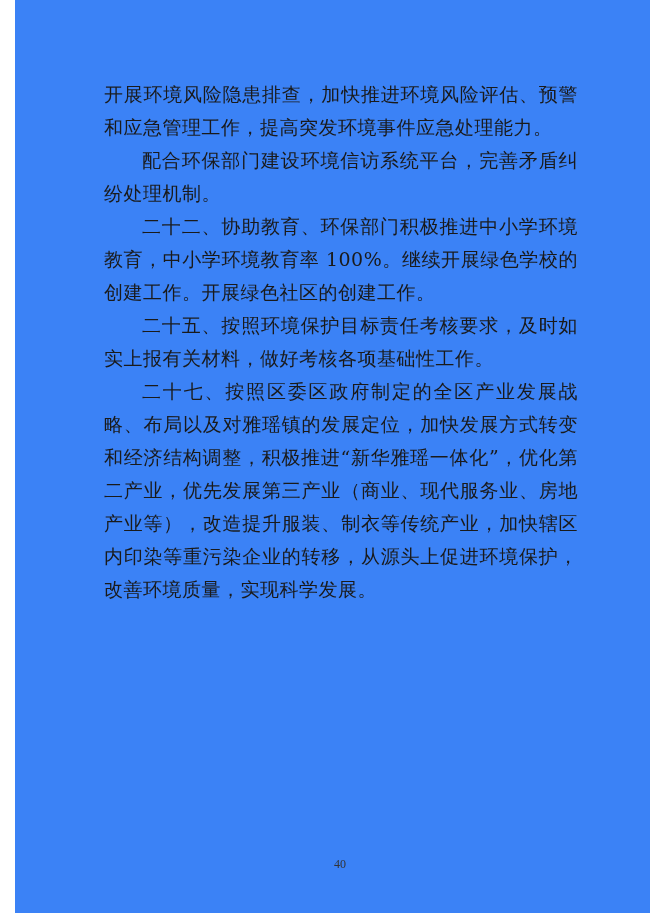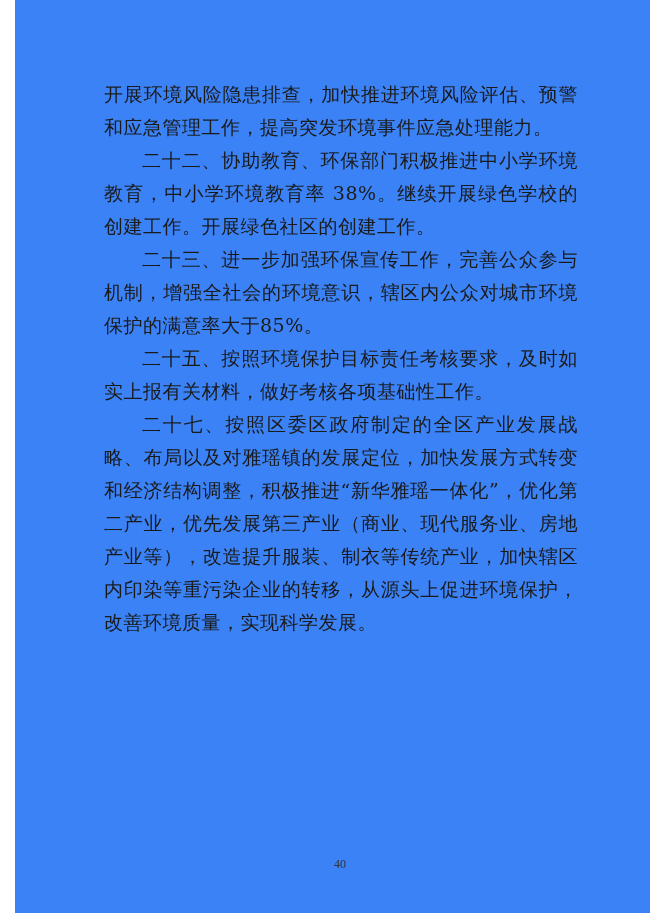--- a/index.html
+++ b/index.html
@@ -21,19 +21,19 @@
     position: absolute; left: 0; width: 650px; top: 857px; text-align: center;
     font-family: "Liberation Serif", "DejaVu Serif", serif; font-size: 12px; color: #333;
   }
 </style>
 </head>
 <body>
 
 <div class="page">
   <div class="content">
     <p class="para noindent">开展环境风险隐患排查，加快推进环境风险评估、预警和应急管理工作，提高突发环境事件应急处理能力。</p>
-    <p class="para">二十二、协助教育、环保部门积极推进中小学环境教育，中小学环境教育率 38%。继续开展绿色学校的创建工作。开展绿色社区的创建工作。</p>
-    <p class="para">二十三、进一步加强环保宣传工作，完善公众参与机制，增强全社会的环境意识，辖区内公众对城市环境保护的满意率大于85%。</p>
+    <p class="para">配合环保部门建设环境信访系统平台，完善矛盾纠纷处理机制。</p>
+    <p class="para">二十二、协助教育、环保部门积极推进中小学环境教育，中小学环境教育率 100%。继续开展绿色学校的创建工作。开展绿色社区的创建工作。</p>
     <p class="para">二十五、按照环境保护目标责任考核要求，及时如实上报有关材料，做好考核各项基础性工作。</p>
     <p class="para">二十七、按照区委区政府制定的全区产业发展战略、布局以及对雅瑶镇的发展定位，加快发展方式转变和经济结构调整，积极推进“新华雅瑶一体化”，优化第二产业，优先发展第三产业（商业、现代服务业、房地产业等），改造提升服装、制衣等传统产业，加快辖区内印染等重污染企业的转移，从源头上促进环境保护，改善环境质量，实现科学发展。</p>
   </div>
   <div class="page-number">40</div>
 </div>
 
 </body></html>

